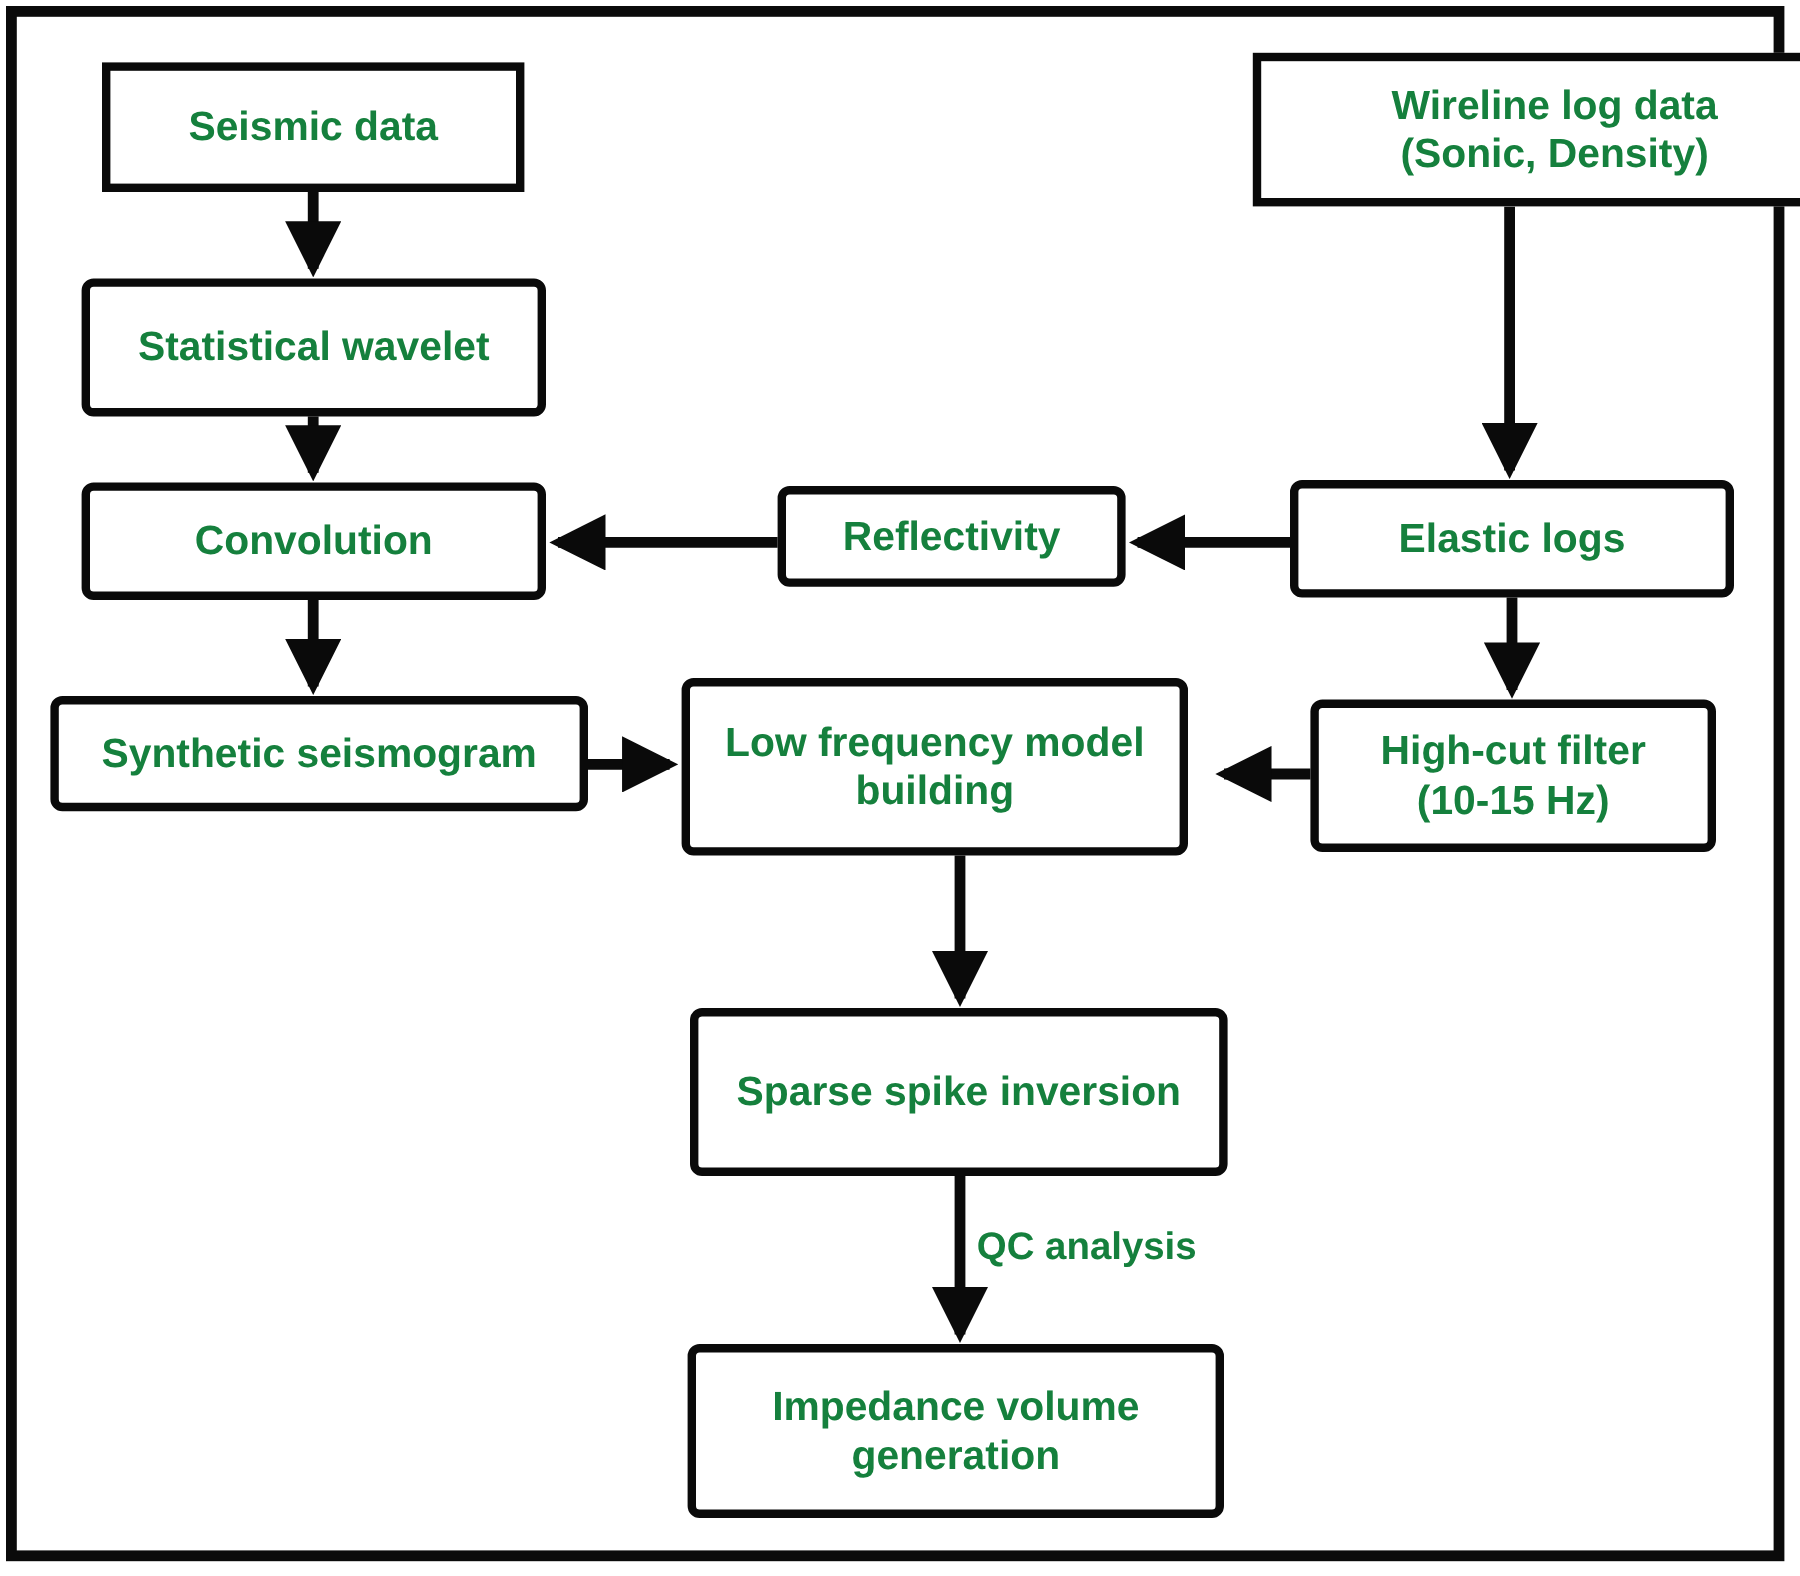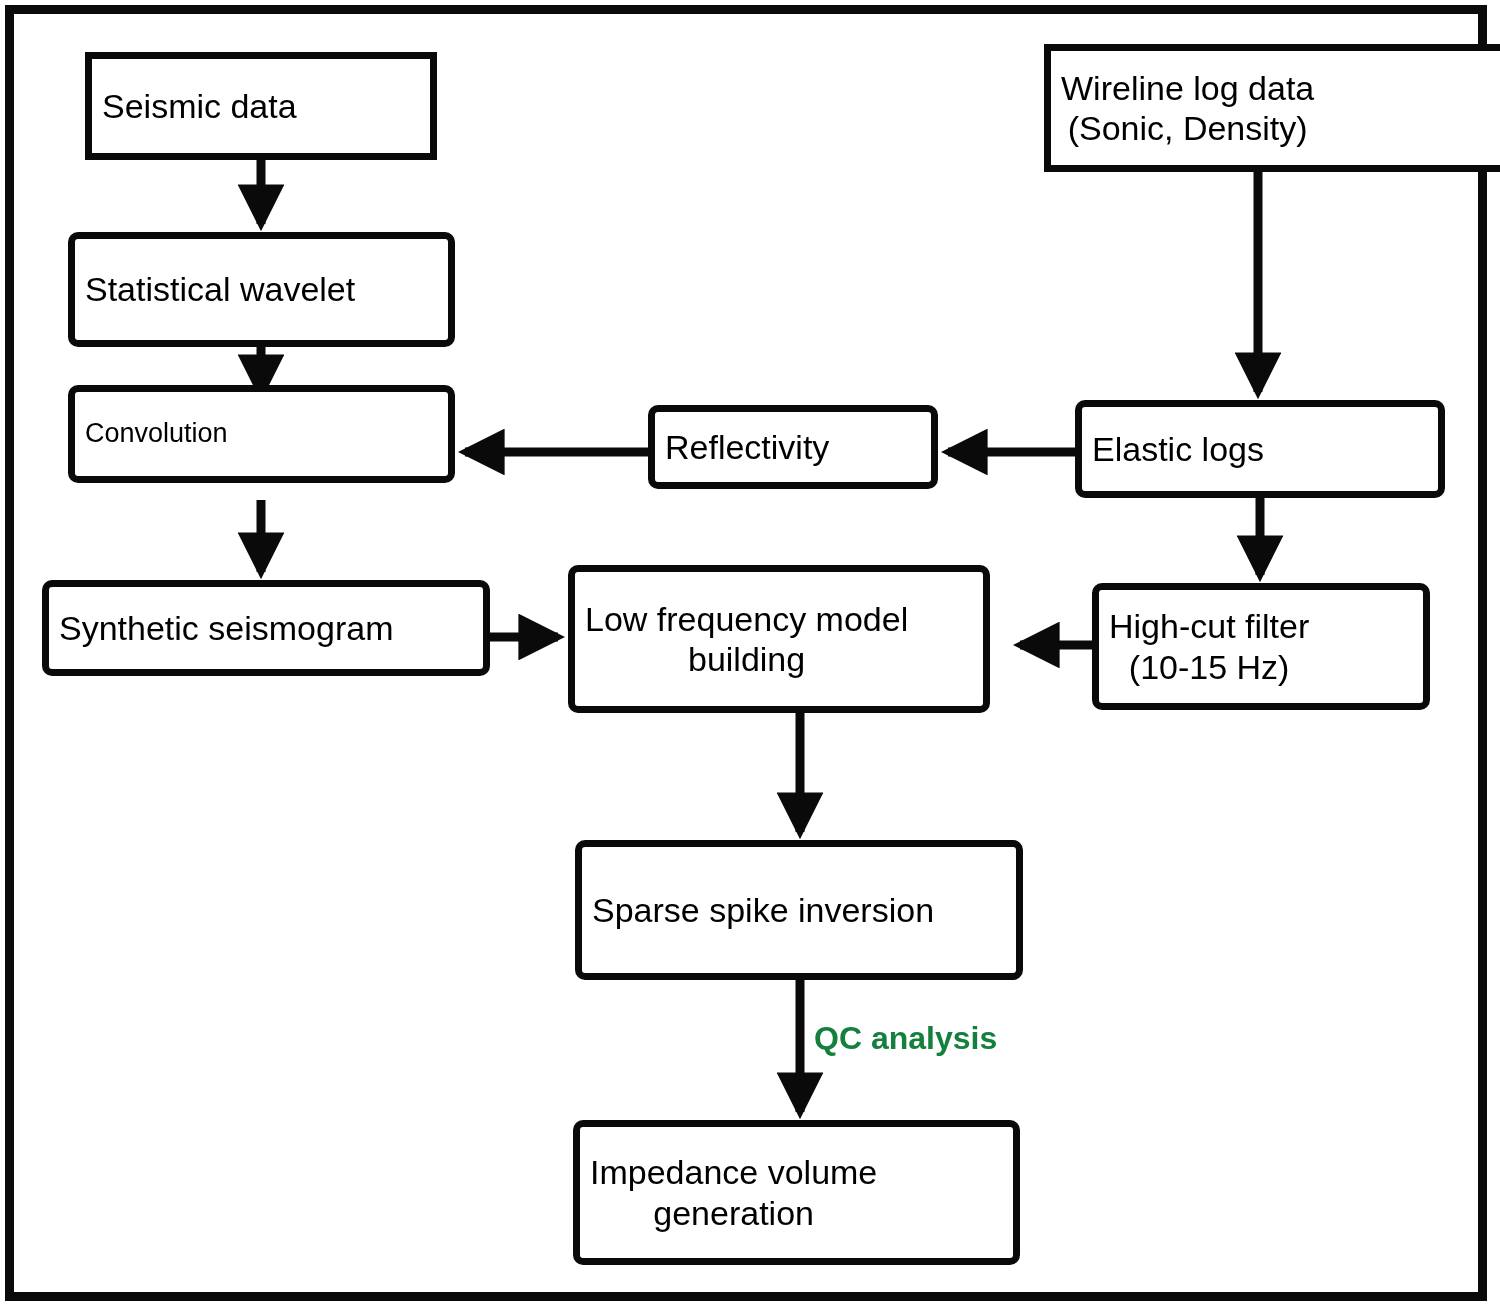--- a/index.html
+++ b/index.html
@@ -27,24 +27,24 @@
     background: #ffffff;
   }
   
   .node {
     position: absolute;
     box-sizing: border-box;
     border: 7px solid #0a0a0a;
     background: #ffffff;
     display: flex;
     align-items: center;
-    justify-content: flex-start;
+    justify-content: center;
     text-align: center;
-    color: #000000;
-    font-weight: normal;
+    color: #15803d;
+    font-weight: bold;
     line-height: 1.18;
     z-index: 3;
   }
   .node.rounded { border-radius: 10px; }
   .node.sharp   { border-radius: 0; }
   .node .label {
     display: block;
     padding: 0 10px;
     white-space: pre-line;
   }
@@ -111,21 +111,21 @@
 
   <div class="node sharp" style="left:1044px; top:44px; width:503px; height:128px; font-size:34px;">
     <span class="label">Wireline log data
 (Sonic, Density)</span>
   </div>
 
   <div class="node rounded" style="left:68px; top:232px; width:387px; height:115px; font-size:34px;">
     <span class="label">Statistical wavelet</span>
   </div>
 
-  <div class="node rounded" style="left:68px; top:385px; width:387px; height:98px; font-size:27px;">
+  <div class="node rounded" style="left:68px; top:402px; width:387px; height:98px; font-size:34px;">
     <span class="label">Convolution</span>
   </div>
 
   <div class="node rounded" style="left:648px; top:405px; width:290px; height:84px; font-size:34px;">
     <span class="label">Reflectivity</span>
   </div>
 
   <div class="node rounded" style="left:1075px; top:400px; width:370px; height:98px; font-size:34px;">
     <span class="label">Elastic logs</span>
   </div>

